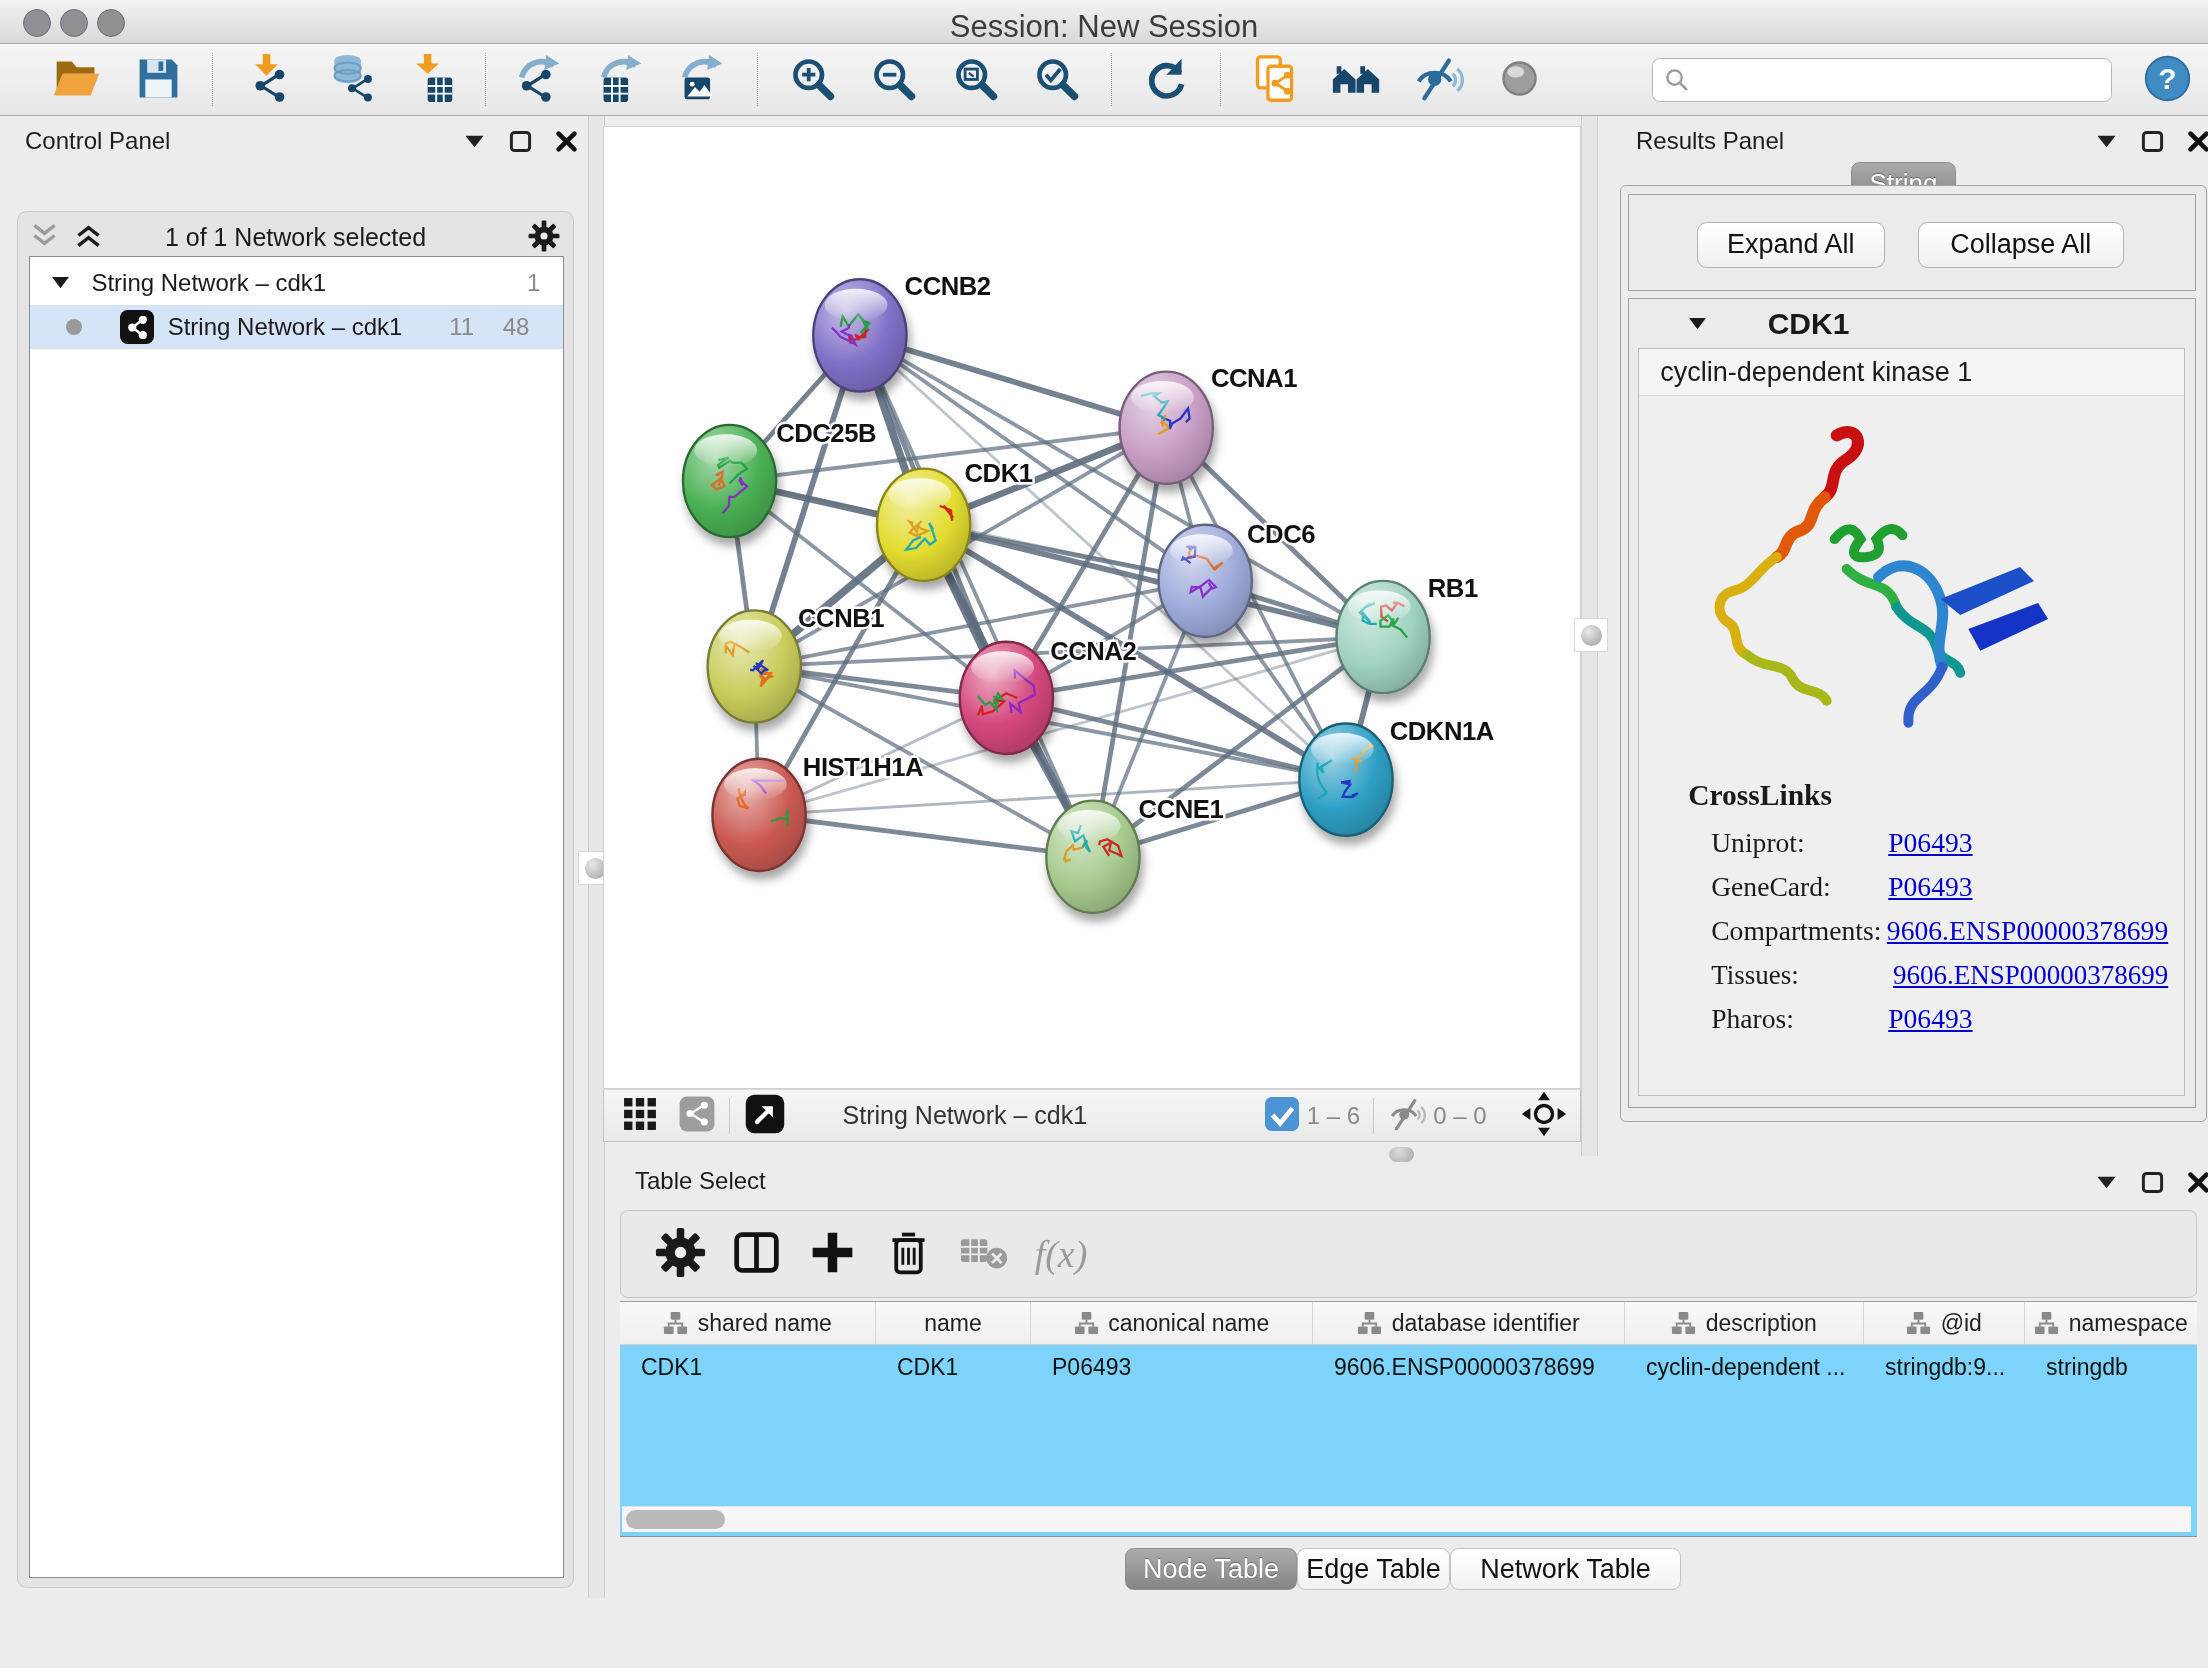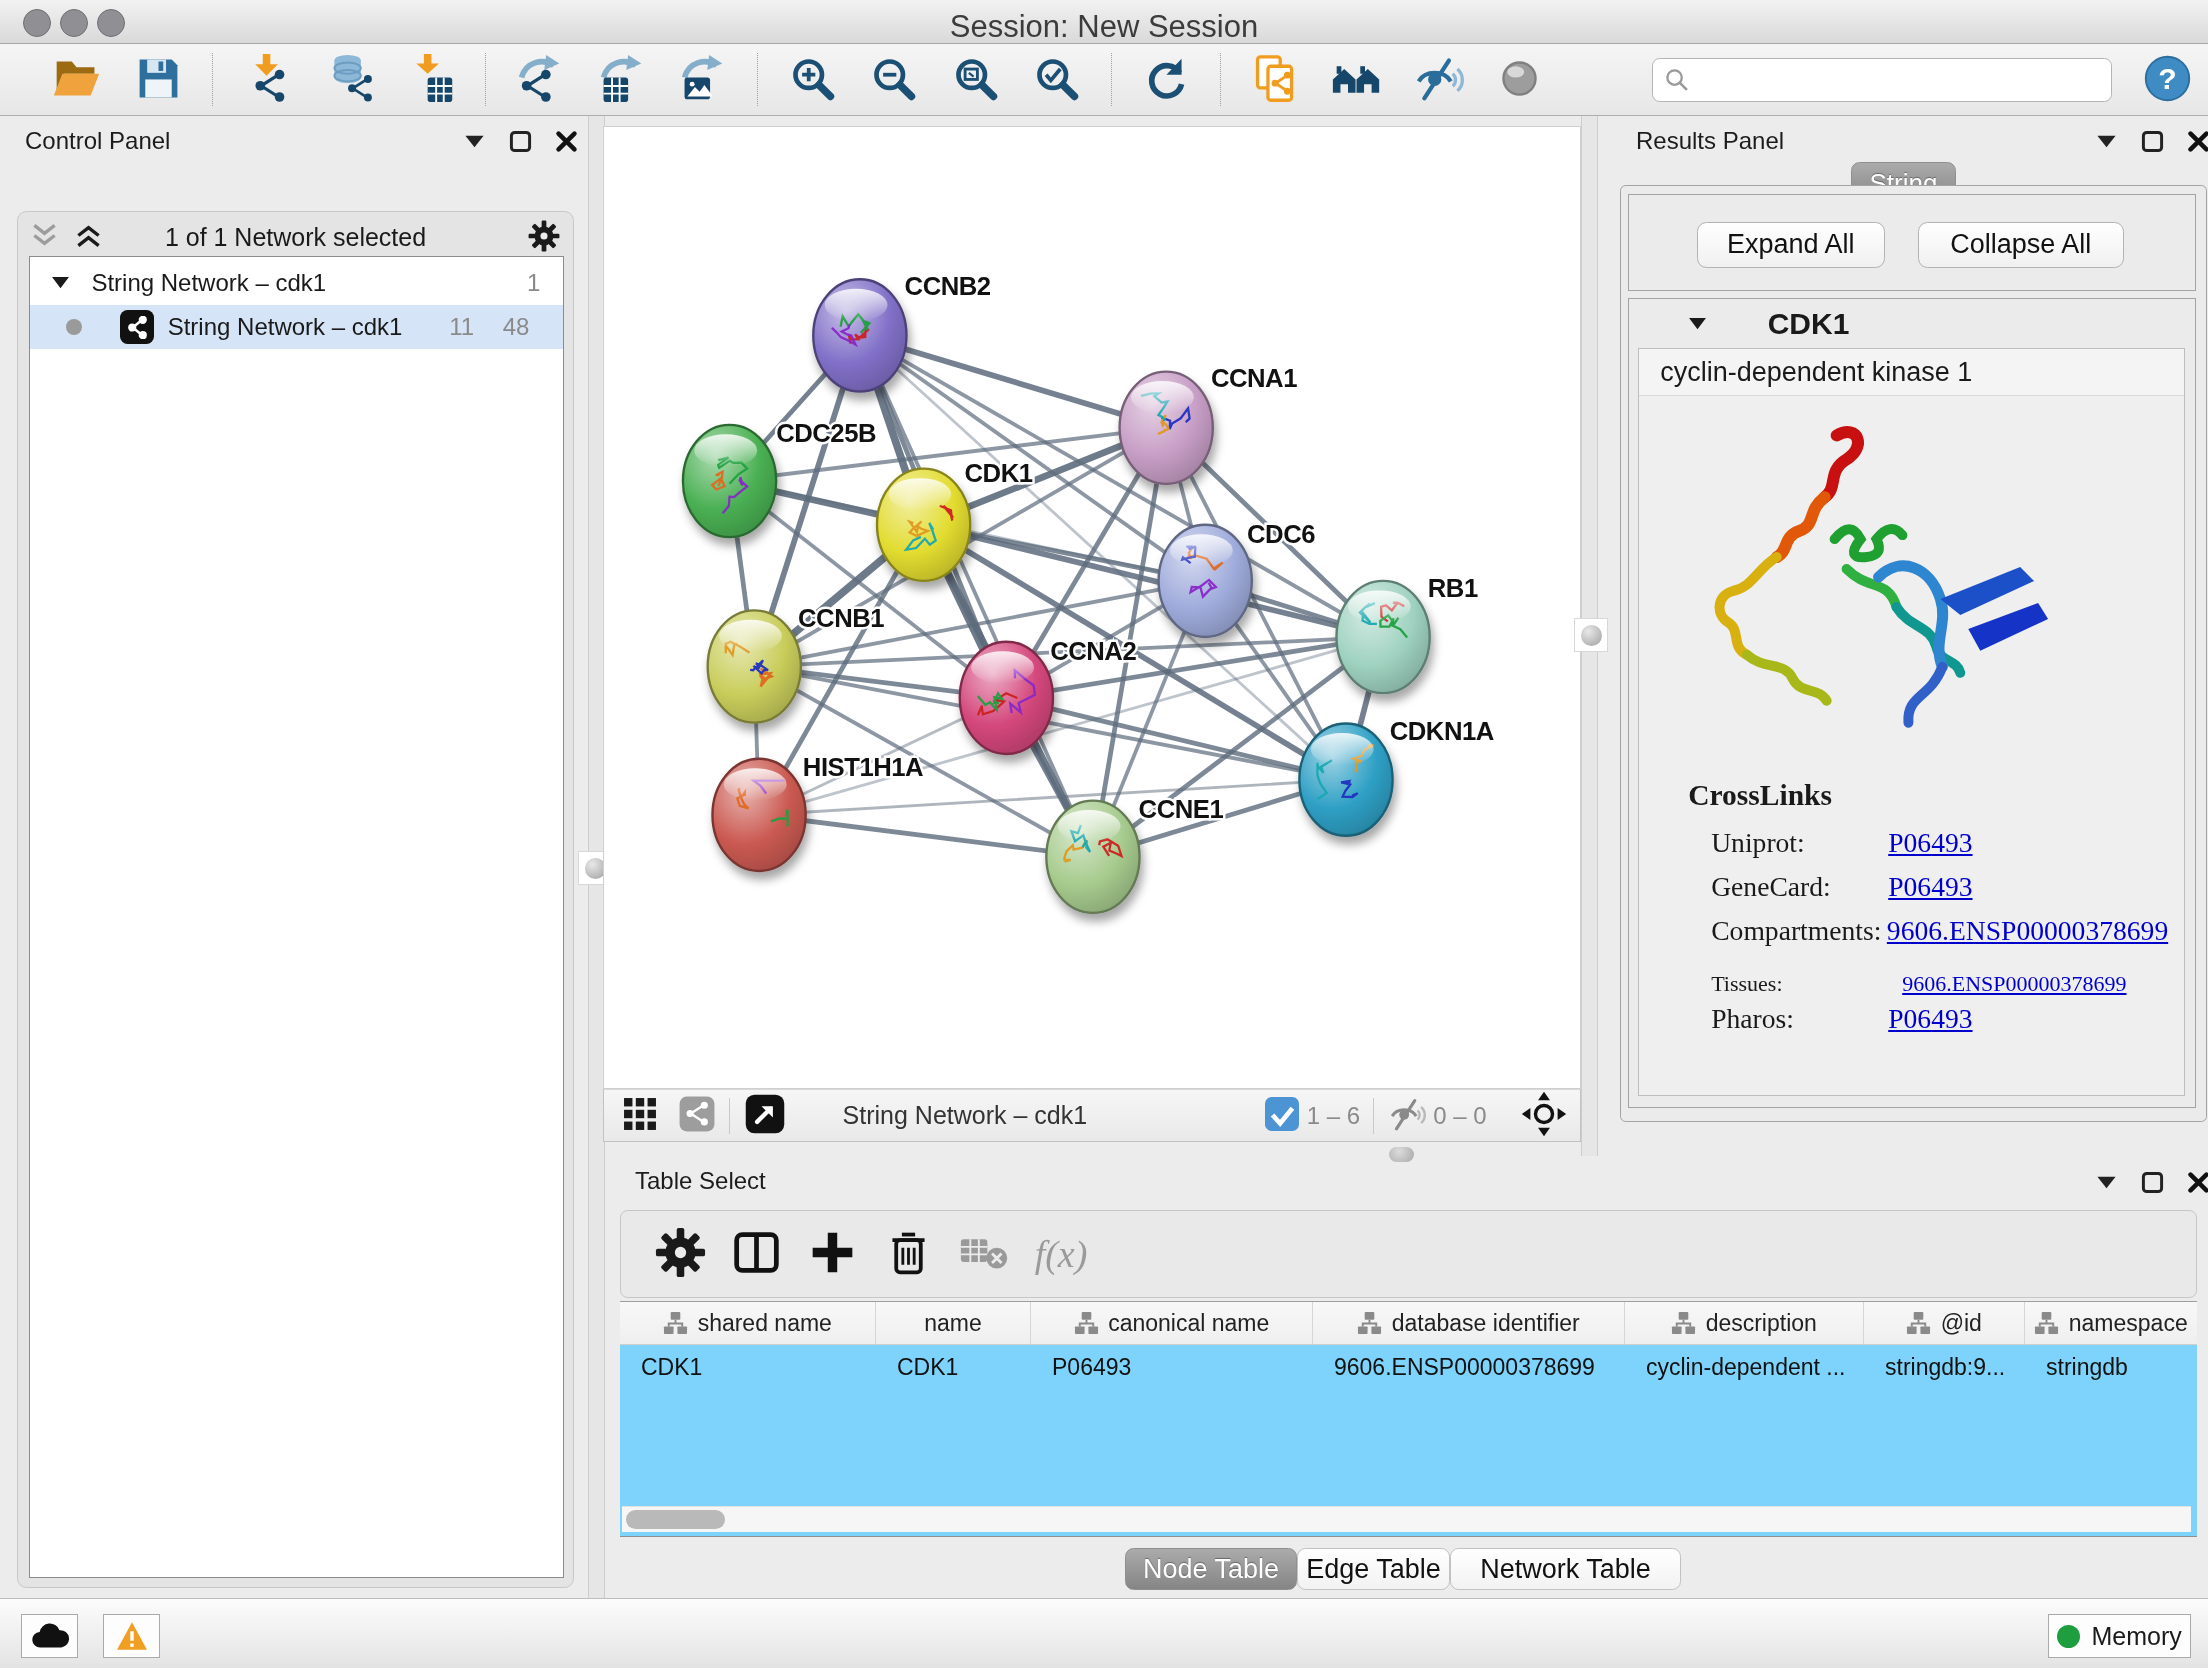--- a/index.html
+++ b/index.html
@@ -712,21 +712,21 @@
               <span class="xlink">P06493</span>
             </div>
             <div class="serif" style="display: flex; height: 44px; align-items: center; font-size: 27.6px;">
               <span style="width: 177px;">GeneCard:</span>
               <span class="xlink">P06493</span>
             </div>
             <div class="serif" style="display: flex; height: 44px; align-items: center; font-size: 27.6px;">
               <span style="width: 177px;">Compartments:</span>
               <span class="xlink">9606.ENSP00000378699</span>
             </div>
-            <div class="serif" style="display: flex; height: 44px; align-items: flex-end; font-size: 22px; gap: 14px;">
+            <div class="serif" style="display: flex; height: 44px; align-items: center; font-size: 27px; gap: 14px;">
               <span style="width: 177px;">Tissues:</span>
               <span class="xlink">9606.ENSP00000378699</span>
             </div>
             <div class="serif" style="display: flex; height: 44px; align-items: center; font-size: 27.6px;">
               <span style="width: 177px;">Pharos:</span>
               <span class="xlink">P06493</span>
             </div>
           </div>
       </div>
     </div>
@@ -880,33 +880,15 @@
     <div class="hscroll">
         <div class="hthumb"></div>
       </div>
   </div>
   <div class="abs" id="table-tabs" style="left:1125px;top:1548px;height:44px;display:flex;">
       <div class="tabbtn active" style="width: 172px; font-size: 27px;">Node Table</div>
       <div class="tabbtn" style="width: 153px; font-size: 27px;">Edge Table</div>
       <div class="tabbtn" style="width: 231px; font-size: 27px;">Network Table</div>
     </div>
 
-  <div class="abs statusbar">
-    <div class="sb-btn" style="left:21px;width:57px;">
-      <svg width="38" height="28.5" viewBox="0 0 44 32">
-          <path d="M11 29a9 9 0 0 1-1-18A12 12 0 0 1 33 9a8 8 0 0 1 2 20z" fill="#111"></path>
-        </svg>
-    </div>
-    <div class="sb-btn" style="left:103px;width:57px;">
-      <svg width="34" height="30" viewBox="0 0 48 44">
-          <path d="M24 2 46 42H2z" fill="#efa023"></path>
-          <rect x="21.5" y="15" width="5" height="14" fill="#fff"></rect>
-          <rect x="21.5" y="33" width="5" height="5" fill="#fff"></rect>
-        </svg>
-    </div>
-    <div class="sb-btn" style="left:2048px;width:143px;gap:11.4px;">
-      <span style="width:23px;height:23px;border-radius:50%;background:#1e9e3e;"></span>
-      <span style="font-size:25px;">Memory</span>
-    </div>
-  </div>
 
 </div>
 
 
 </body></html>

